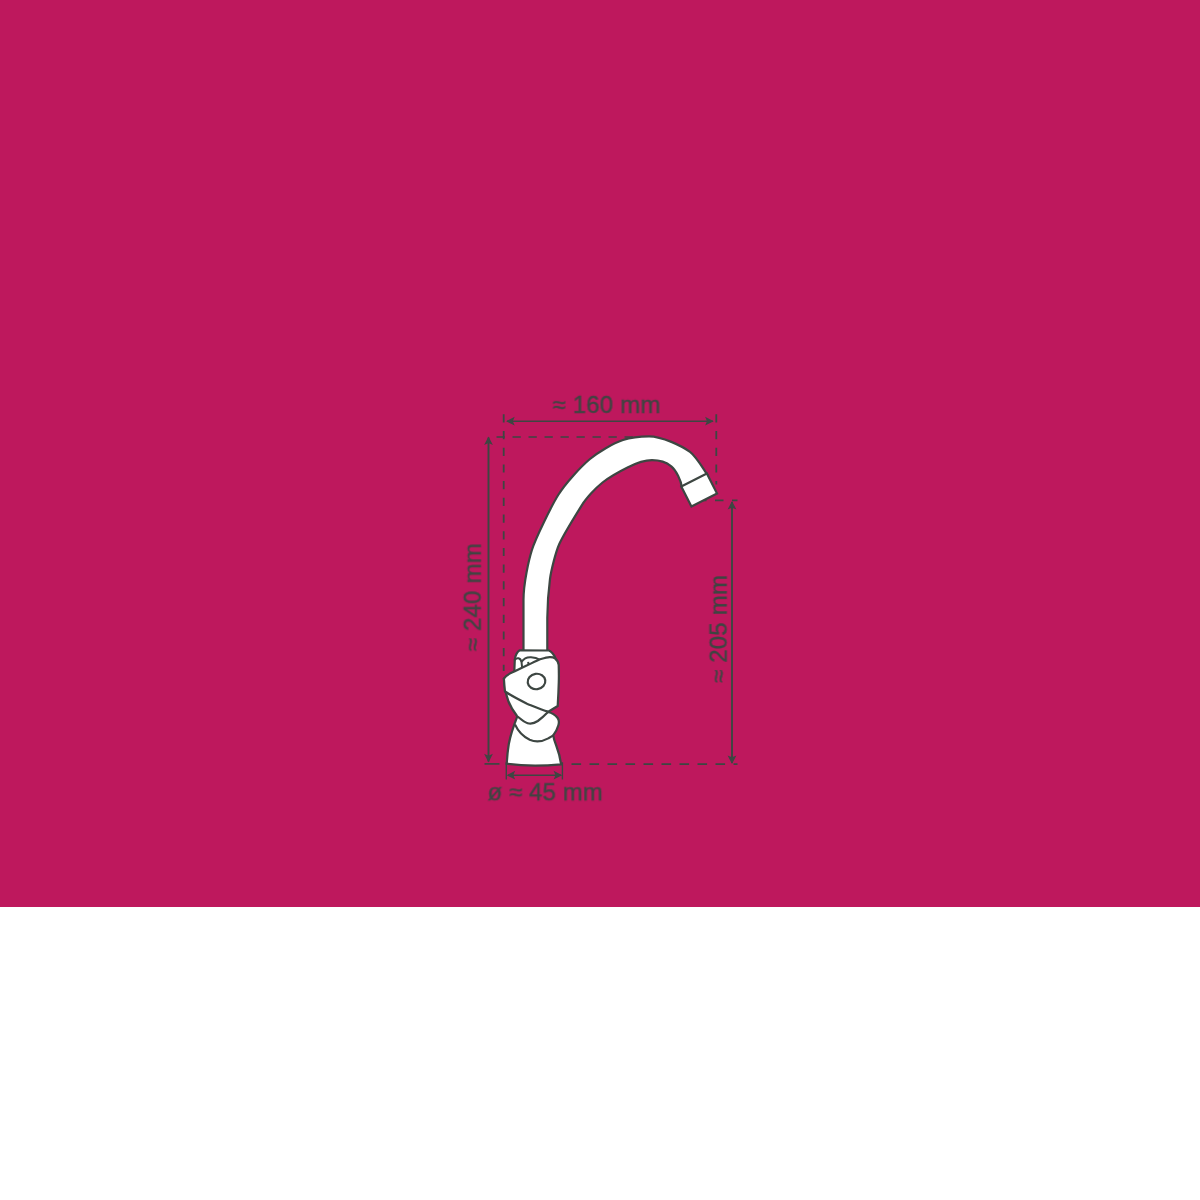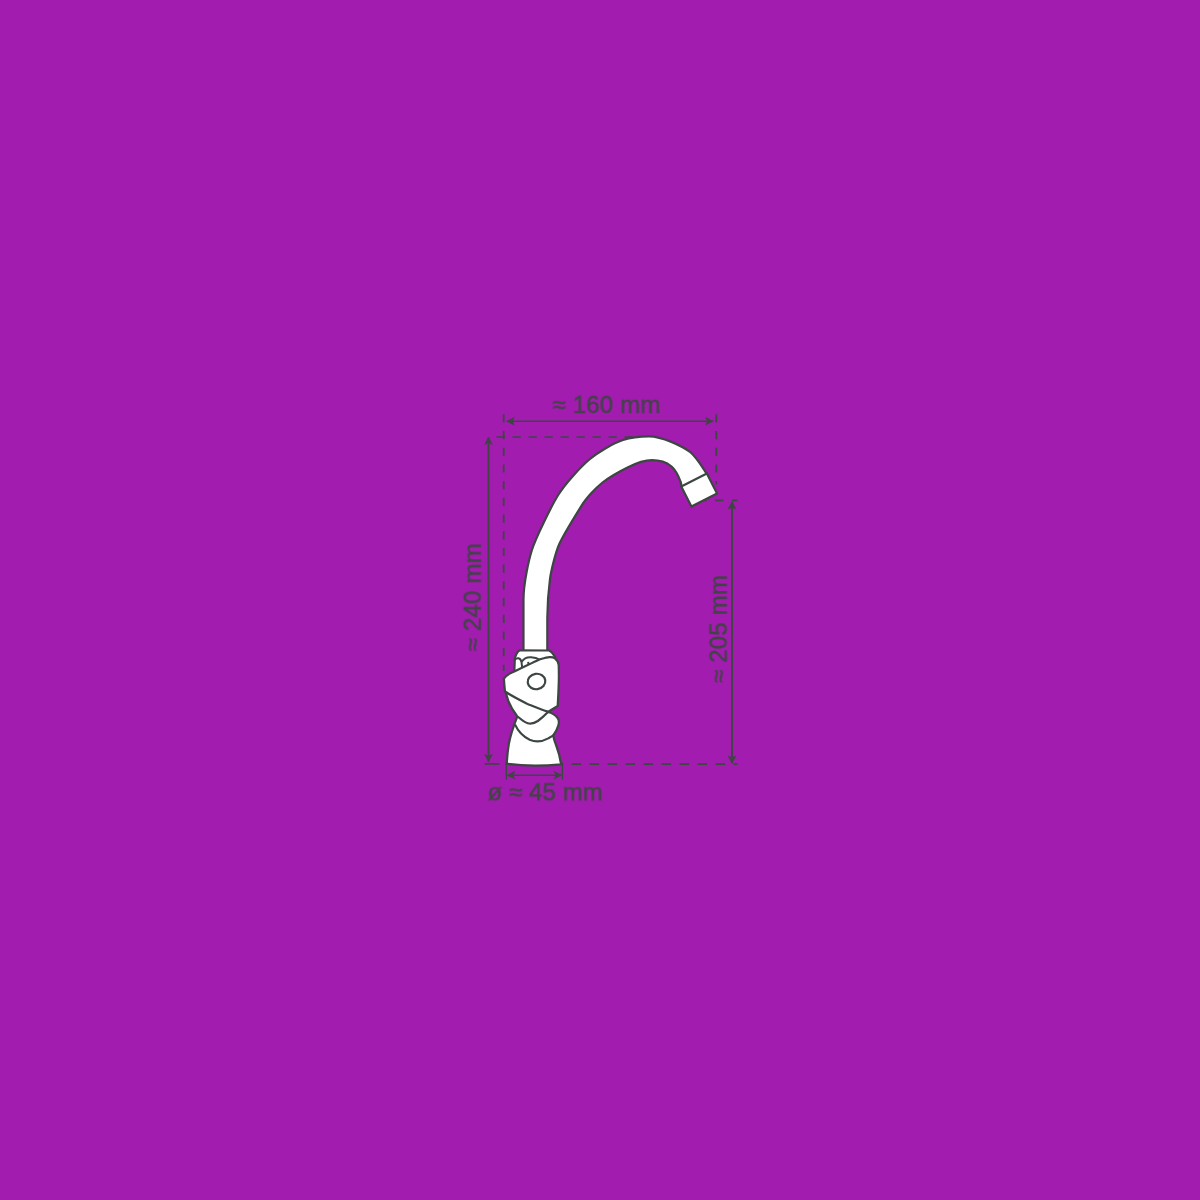--- a/index.html
+++ b/index.html
@@ -1,16 +1,16 @@
 <!DOCTYPE html>
 <html><head>
 <meta charset="utf-8">
 <style>
   html,body{margin:0;padding:0;background:#ffffff;}
-  .page{position:relative;width:1200px;height:1200px;background:#a21caf;overflow:hidden;}
+  .page{position:relative;width:1200px;height:907px;background:#be185d;overflow:hidden;}
   svg{position:absolute;left:0;top:0;}
   text{font-family:"Liberation Sans",sans-serif;fill:#3d4642;stroke:#3d4642;stroke-width:0.35;}
 </style>
 </head>
 <body>
 <div class="page">
 <svg width="1200" height="1200" viewBox="0 0 1200 1200">
   <g stroke="#3d4642" fill="none" stroke-linecap="butt">
 
     <path d="M 496.5 437 H 634" stroke-width="1.7" stroke-dasharray="8.3 7.7"></path>

